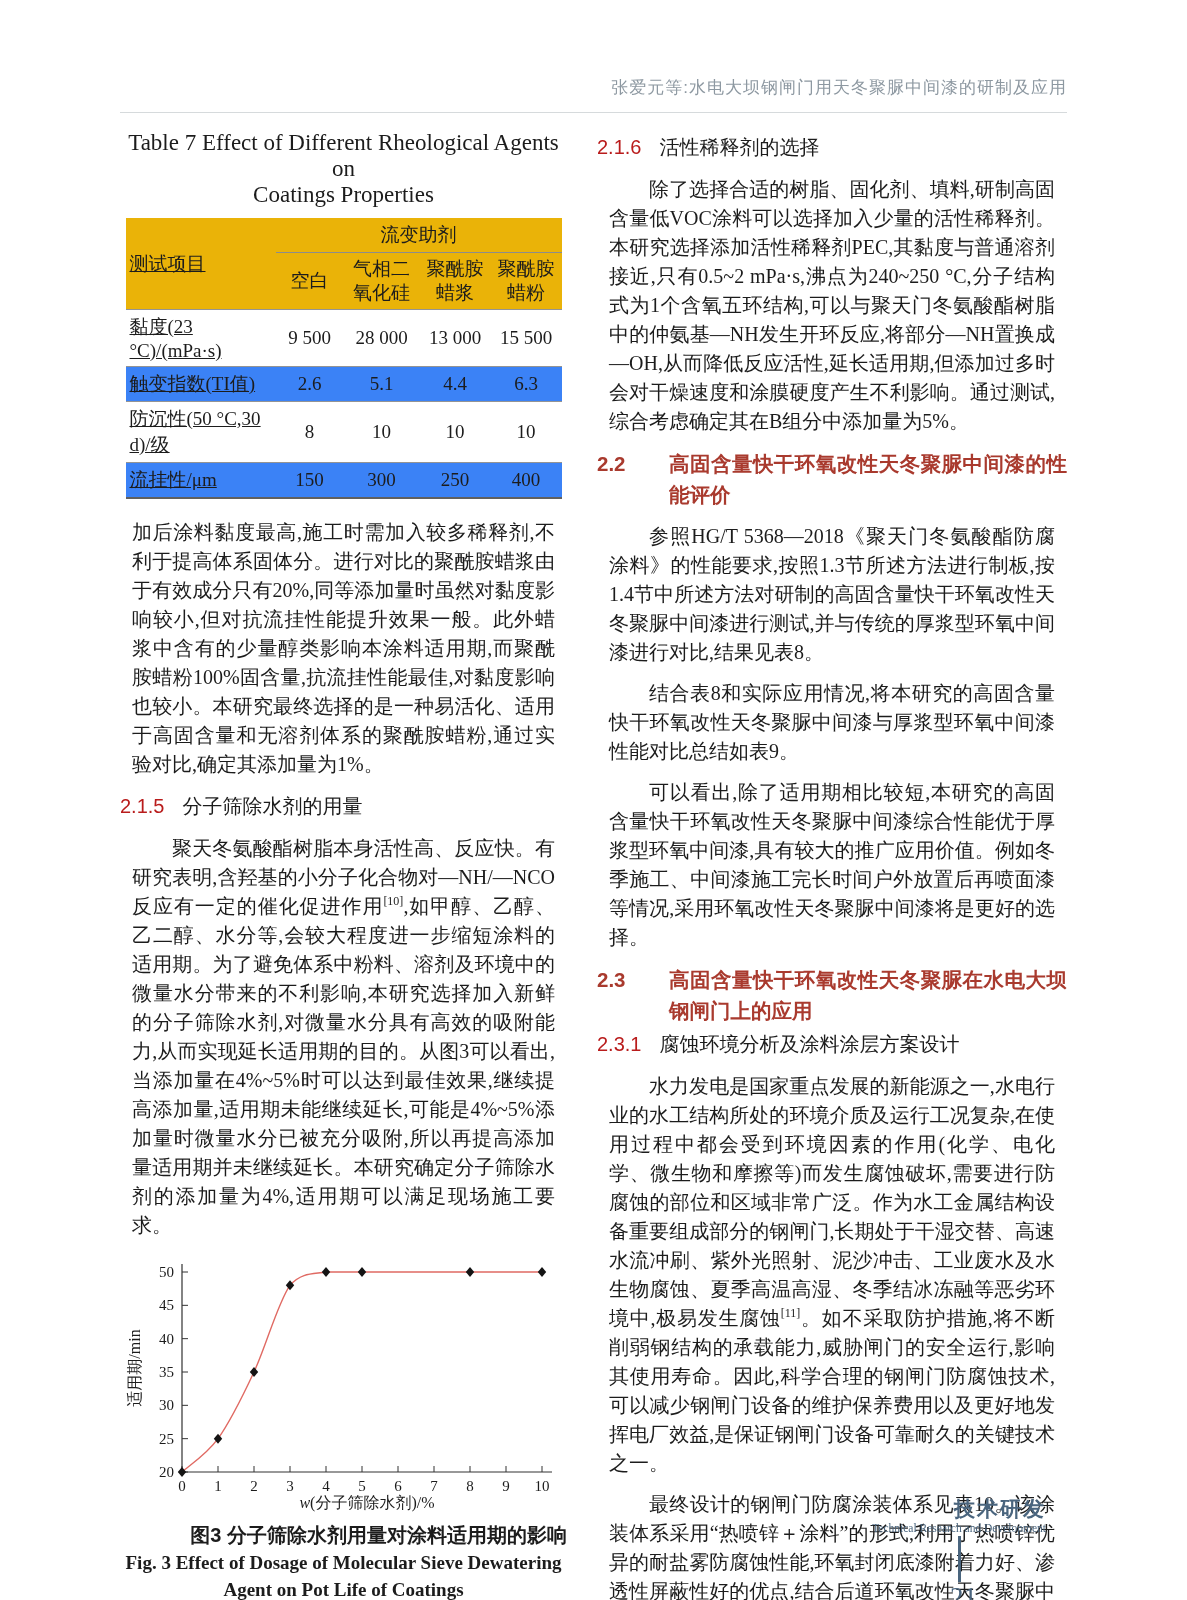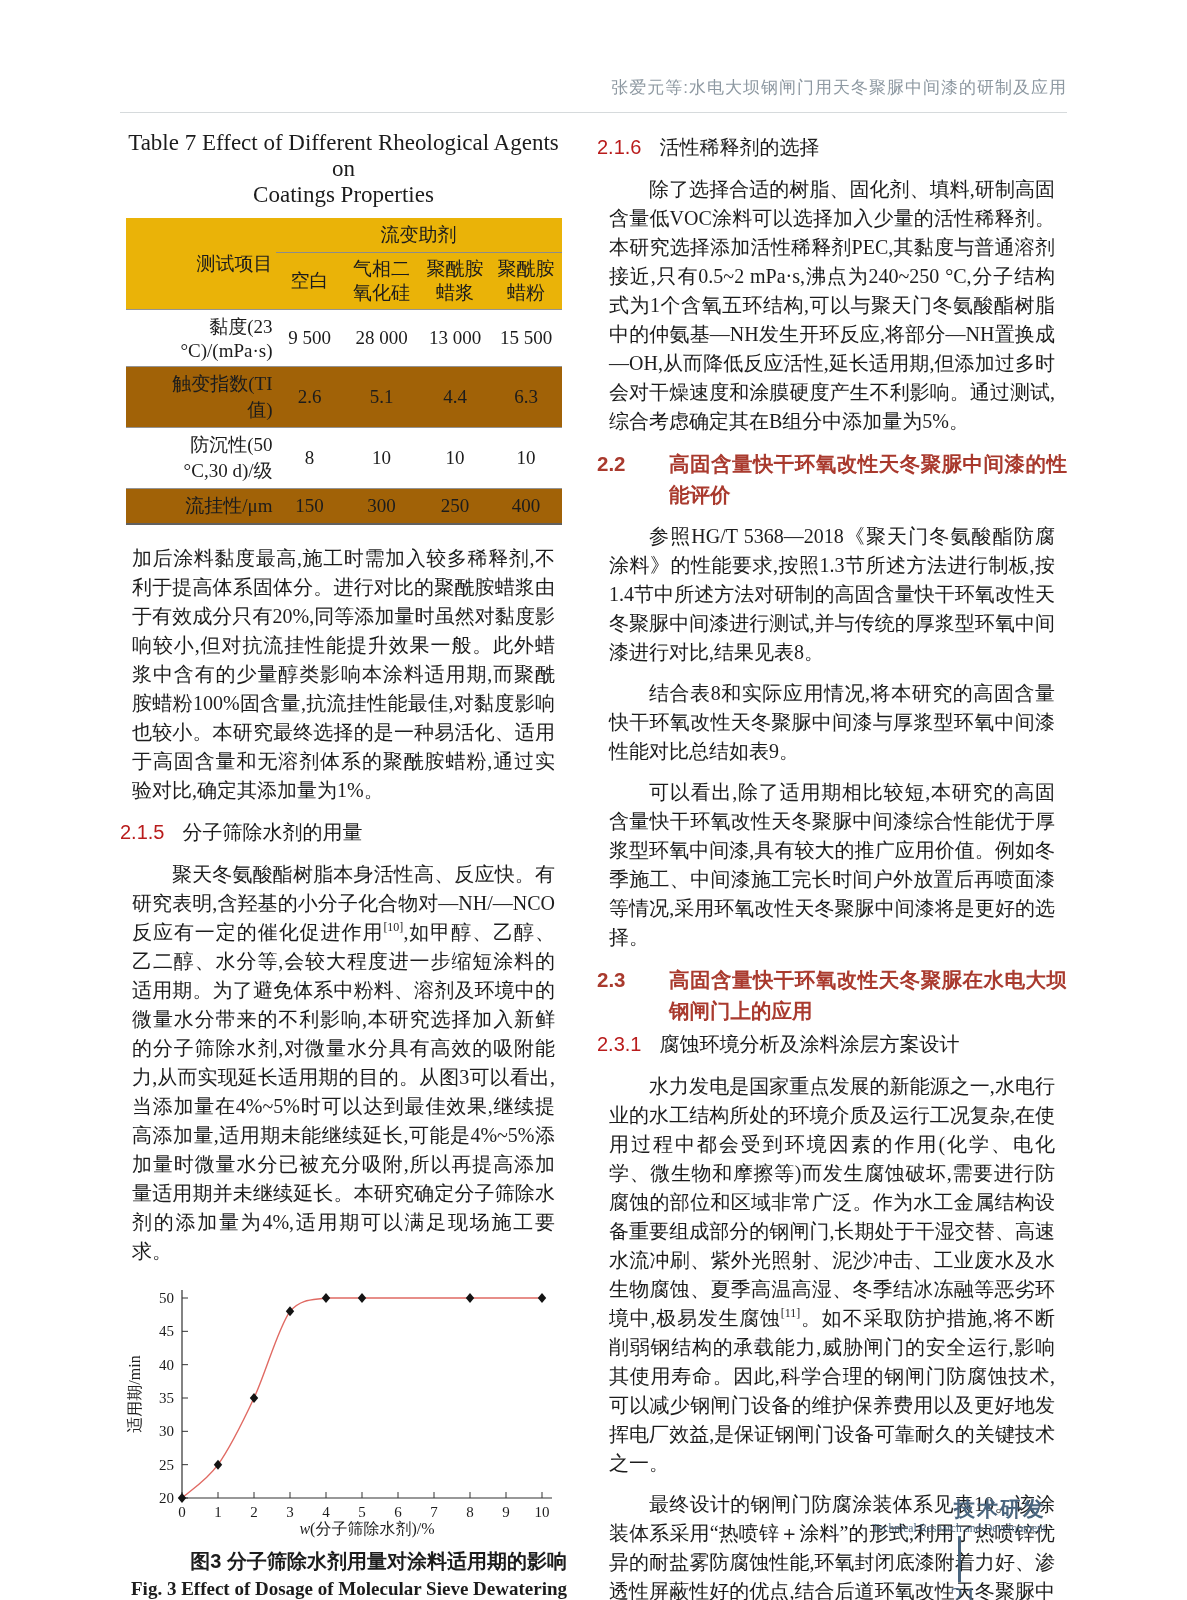--- a/index.html
+++ b/index.html
@@ -28,34 +28,34 @@
   .h2 .txt { flex:1; text-align:justify;margin-left:20px; }
 
   .tbl-title-cn { text-align:center; font-weight:bold; font-size:20px; margin:4px 0 6px;
                   font-family:"Liberation Sans","DejaVu Sans",sans-serif; }
   .tbl-title-en { text-align:center; font-weight:normal; font-size:23px; line-height:26px; }
 
   table.t7 { border-collapse:collapse; width:436px; margin:10px auto 0; font-size:19px;
              border-bottom:2px solid #606060; }
   .t7 th, .t7 td { font-weight:normal; padding:4px 3px; }
   .t7 thead th { background:#eab308; }
-  .t7 .shade td { background:#a16207; }
-  .t7 .lbl { text-align:right; padding-left:24px; }
+  .t7 .shade td { background:#3b82f6; }
+  .t7 .lbl { text-align:left; padding-left:4px;text-decoration:underline; }
   .t7 .val { text-align:center; }
   .t7 .group { border-bottom:1px solid #8c8c8c; text-align:center; }
   .t7 .sub { text-align:center; line-height:24px; }
   .t7 tbody tr { border-top:1px solid #949494; }
 
   .figure { margin-top:14px; text-align:center; }
   .chart text { font-family:"Liberation Serif","DejaVu Serif",serif; fill:#1c1c1c; }
   .chart .tick { font-size:15px; }
   .chart .axis-label { font-size:16px; }
   .fig-cap-cn { font-weight:bold; font-size:20px; margin-top:6px; text-align:right;
                 font-family:"Liberation Sans","DejaVu Sans",sans-serif; }
-  .fig-cap-en { font-weight:bold; font-size:19px; line-height:27px; text-align:right; }
+  .fig-cap-en { font-weight:bold; font-size:19px; line-height:27px; text-align:center; }
 
   .footer { position:absolute; top:1497px; right:132px; display:flex; align-items:center; color:#4a657e;flex-direction:column; }
   .footer-text { text-align:right; margin-right:9px; }
   .footer-cn { font-family:"Liberation Sans","DejaVu Sans",sans-serif; font-weight:bold;
                font-size:21px; letter-spacing:2px; line-height:24px; }
   .footer-en { font-size:11.5px; line-height:15px; }
   .footer-bar { width:3px; height:46px; background:#4a657e; margin-right:9px; }
   .footer-page { font-size:27px; }
 </style>
 </head>

